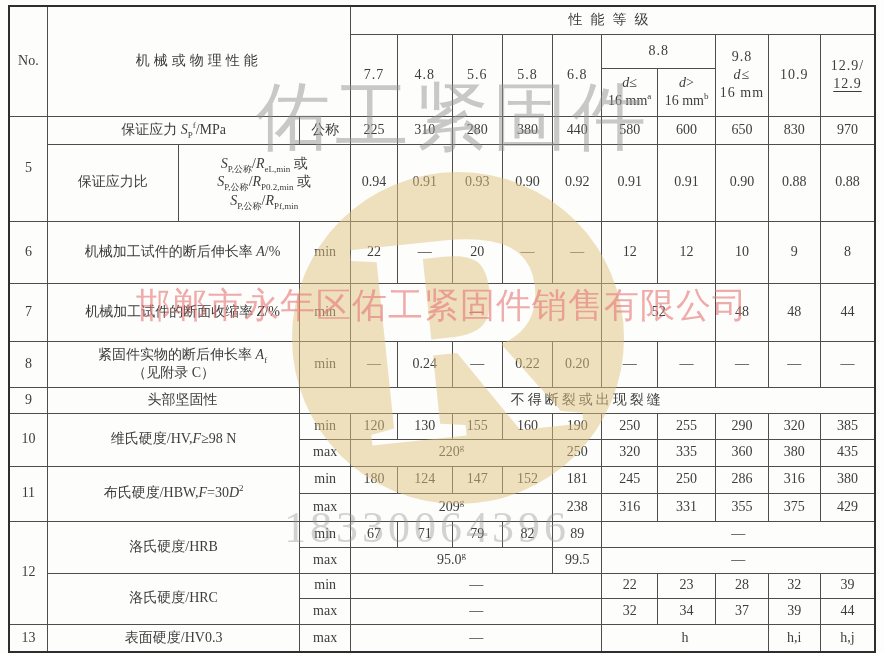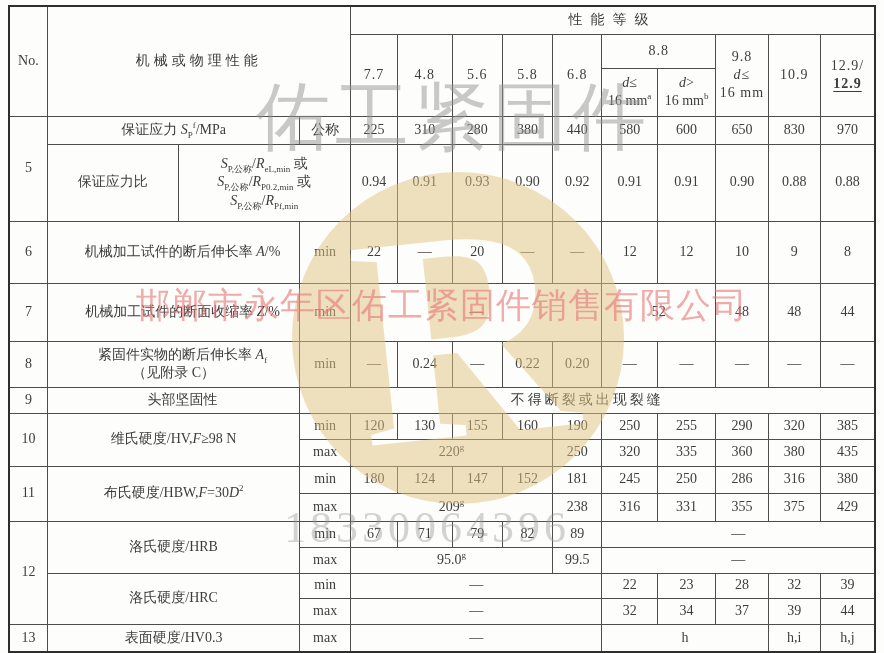--- a/index.html
+++ b/index.html
@@ -19,21 +19,21 @@
   td.lbl{text-align:left;padding:2px 6px 2px 8px;text-indent:18px;line-height:1.55;}
   td.lbl-ni{text-align:left;padding:2px 6px 2px 8px;text-indent:0;margin-top:38px;}
   td.lbl-c{text-align:center;padding:2px 4px;}
   td.formula{text-align:left;padding:4px 4px 4px 14px;font-size:13px;line-height:1.75;font-family:Liberation Serif, serif;}
   td.grp{letter-spacing:8px;font-size:14.5px;margin-left:40px;}
   td.grade{font-size:14.5px;letter-spacing:1px;}
   td.small{font-size:13px;}
   td.fn{font-size:9.5px;line-height:1;}
   sup{font-size:9px;vertical-align:super;line-height:0;}
   sub{font-size:9px;vertical-align:sub;line-height:0;}
-  .ul{text-decoration:underline;text-underline-offset:3px;font-weight:bold;}
+  .ul{text-decoration:underline;text-underline-offset:3px;}
   .wm{position:absolute;pointer-events:none;white-space:nowrap;z-index:5;}
   .wm-top{left:256px;top:68px;font-size:74px;font-weight:500;color:rgba(148,148,148,0.50);letter-spacing:5px;}
   .wm-company{left:136px;top:282px;font-size:35px;color:rgba(230,116,116,0.60);letter-spacing:1px;}
   .wm-phone{left:284px;top:494px;font-size:44px;color:rgba(150,150,150,0.42);letter-spacing:4px;margin-top:8px;}
   .wm-logo{left:288px;top:168px;width:340px;height:340px;}
 </style>
 </head>
 <body>
 
 <div class="page">

